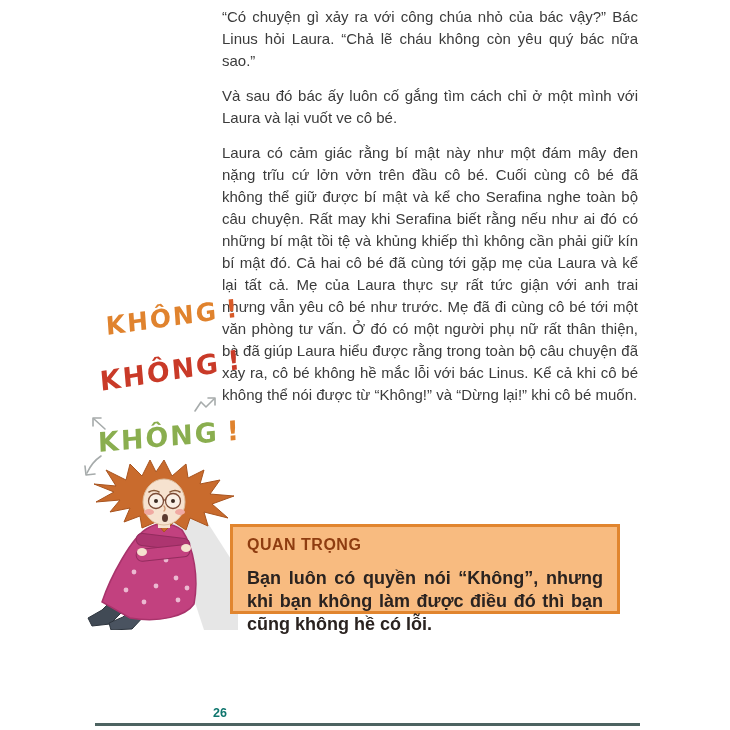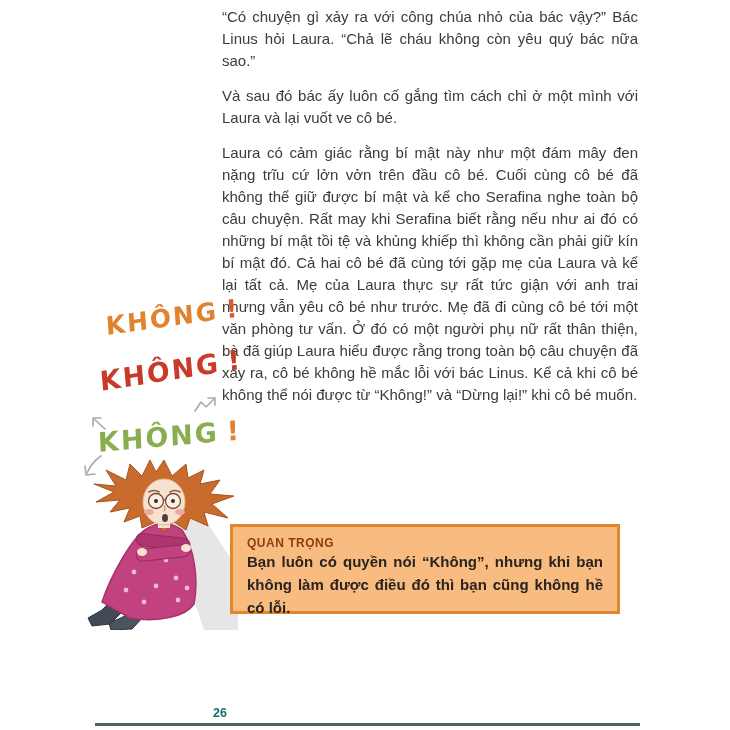--- a/index.html
+++ b/index.html
@@ -42,28 +42,28 @@
     position: absolute;
     left: 230px;
     top: 524px;
     width: 390px;
     height: 90px;
     border: 3px solid #e1852e;
     background: #f8bb80;
     padding: 9px 14px;
   }
   .callout-title {
-    font-size: 12px;
+    font-size: 16px;
     font-weight: bold;
     letter-spacing: 0.5px;
     color: #8e3c10;
-    margin-bottom: 0;
+    margin-bottom: 13px;
   }
   .callout-body {
-    font-size: 15px;
+    font-size: 18px;
     font-weight: bold;
     line-height: 23px;
     color: #2a2320;
     text-align: justify;
   }
   .page-number {
     position: absolute;
     left: 213px;
     top: 706px;
     font-size: 12.5px;

